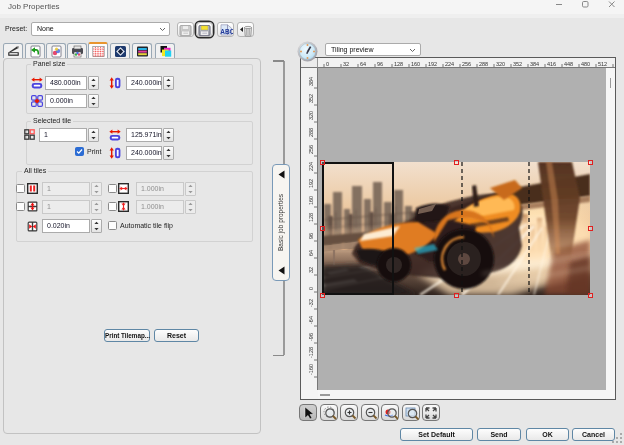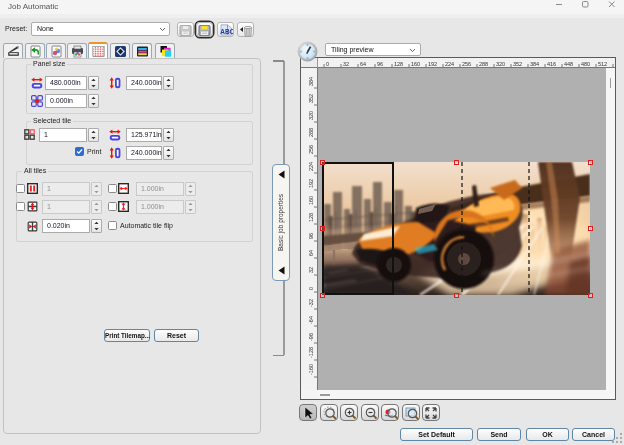--- a/index.html
+++ b/index.html
@@ -15,21 +15,21 @@
 .cb { position:absolute; width:9px; height:9px; border:1px solid #8a8a8a; background:#fdfdfd; border-radius:1.5px; }
 .btn { position:absolute; border:1px solid #5f87a5; border-radius:3px; background:linear-gradient(#fdfdfd,#e9e9e9); font-size:7px; color:#111; text-align:center; font-weight:bold; height:13px; line-height:11px; white-space:nowrap; }
 .tab { position:absolute; top:43px; width:20px; height:15px; background:#f1f1f1; border:1px solid #9aa8b5; border-bottom:none; border-radius:2.5px 2.5px 0 0; }
 .toolbtn { position:absolute; top:22px; width:17px; height:15px; background:linear-gradient(#ffffff,#e9e9e9); border:1px solid #b5b5b5; border-radius:3px; }
 .ztool { position:absolute; top:404px; width:18px; height:17px; background:linear-gradient(#fafafa,#d8d8d8); border:1.2px solid #777; border-radius:4px; }
 </style>
 </head>
 <body>
 <div class="abs" style="left:0;top:0;width:624px;height:14px;background:#f5f5f5;"></div>
 <div class="abs" style="left:0;top:14px;width:624px;height:4px;background:#efefef;"></div>
-<div class="abs" style="left:8px;top:2px;font-size:8px;color:#555;">Job Automatic</div>
+<div class="abs" style="left:8px;top:2px;font-size:8px;color:#555;">Job Properties</div>
 <svg class="abs" style="left:552px;top:0;width:66px;height:11px" viewBox="0 0 66 11">
  <line x1="4" y1="4.5" x2="10" y2="4.5" stroke="#888" stroke-width="1"></line>
  <rect x="30.5" y="1.5" width="5.5" height="5.5" rx="1.2" fill="none" stroke="#888" stroke-width="1"></rect>
  <path d="M57 1.5 L62.5 7 M62.5 1.5 L57 7" stroke="#888" stroke-width="1" fill="none"></path>
 </svg>
 
 <div class="tab" style="left:3px;"></div>
 <div class="tab" style="left:25px;"></div>
 <div class="tab" style="left:46px;"></div>
 <div class="tab" style="left:67px;"></div>

